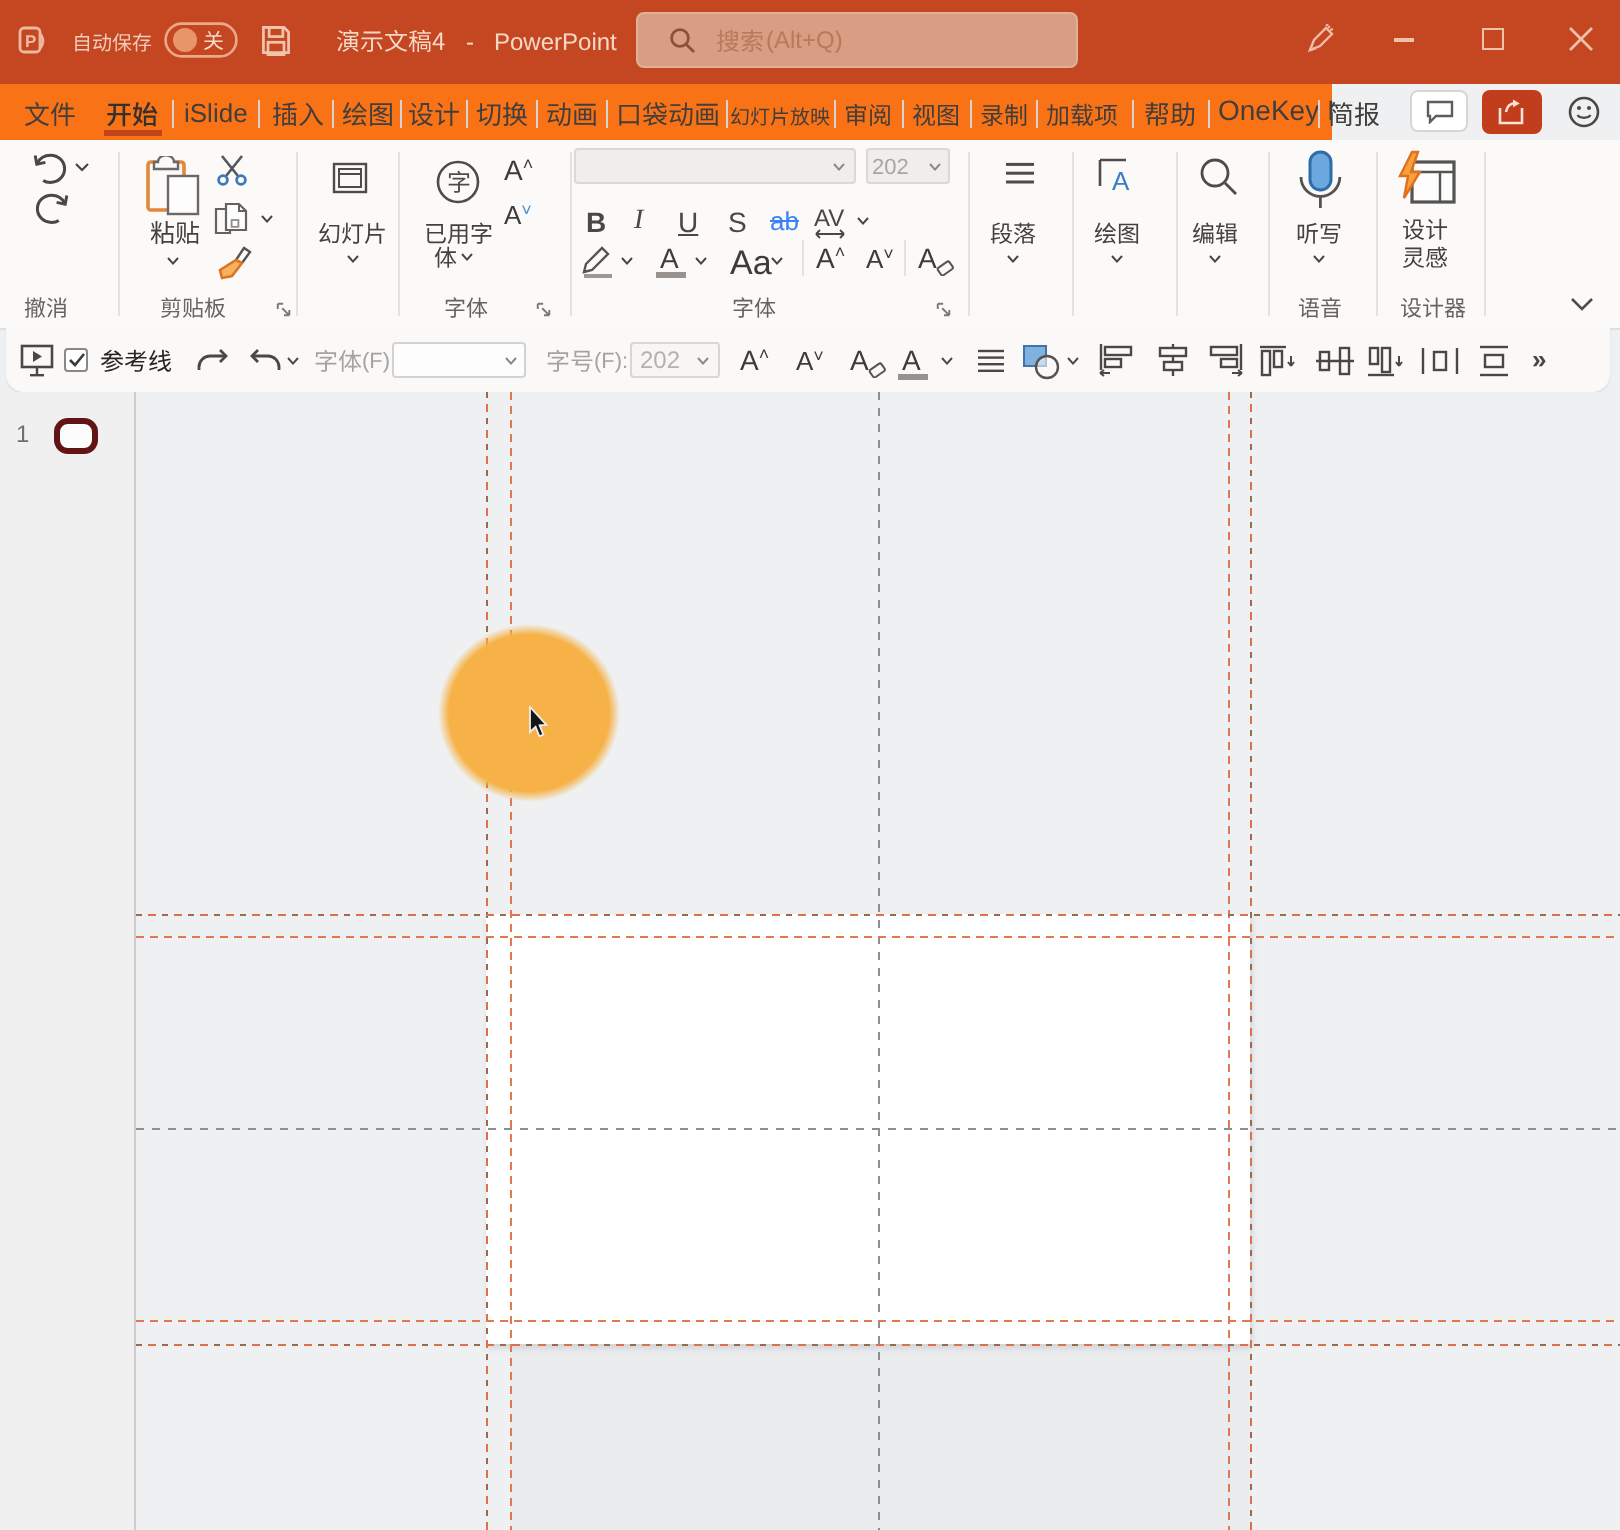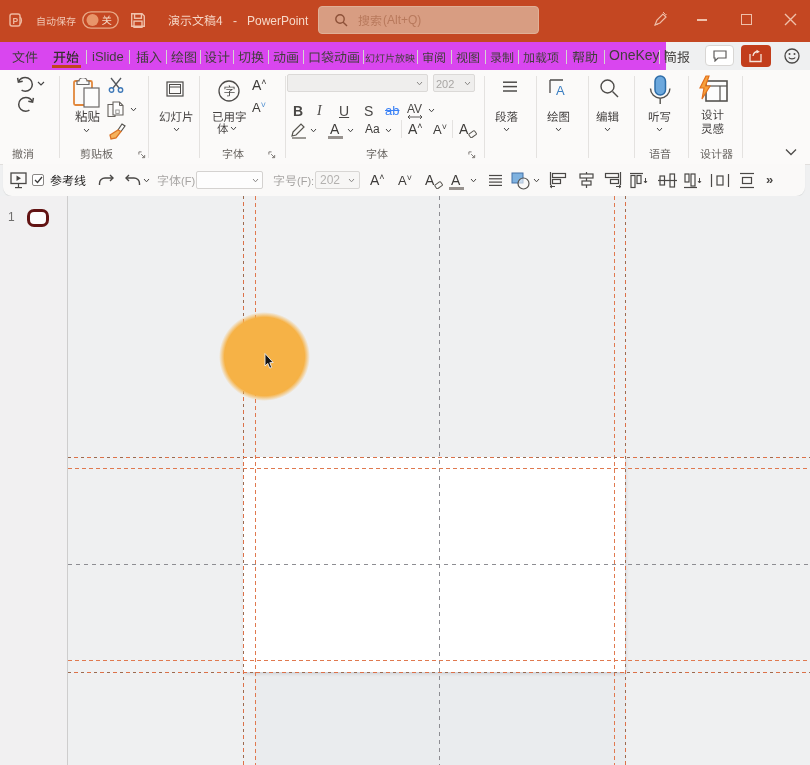--- a/index.html
+++ b/index.html
@@ -5,21 +5,21 @@
   html,body{margin:0;padding:0;}
   #app{position:relative;width:810px;height:765px;overflow:hidden;
        font-family:"Liberation Sans",sans-serif;background:#eff0f1;}
   .abs{position:absolute;}
   
   .titlebar{position:absolute;left:0;top:0;width:810px;height:42px;background:#c44722;}
   .tb-txt{position:absolute;color:#f2cdbb;font-size:12px;line-height:12px;}
   .searchbox{position:absolute;left:318px;top:6px;width:221px;height:28px;border-radius:4px;
              background:#d89d82;border:1px solid #e0b097;box-sizing:border-box;}
   
-  .menubar{position:absolute;left:0;top:42px;width:666px;height:28px;background:#d946ef;}
+  .menubar{position:absolute;left:0;top:42px;width:666px;height:28px;background:#f97316;}
   .mi{position:absolute;top:8px;font-size:13px;color:#413e3c;line-height:14px;white-space:nowrap;}
   .mdiv{position:absolute;top:8px;width:1px;height:14px;background:#d6d4d2;}
   
   .ribbon{position:absolute;left:0;top:70px;width:810px;height:94px;background:#fbfaf9;border-bottom:1px solid #e1dfdd;box-sizing:content-box;}
   .rsep{position:absolute;top:6px;width:1px;height:82px;background:#e4e2e0;}
   .caret{position:absolute;width:7px;height:7px;}
   .launcher{position:absolute;width:8px;height:8px;opacity:0.85;}
   
   .qat{position:absolute;left:3px;top:164px;width:802px;height:32px;background:#faf9f8;border-radius:0 0 9px 9px;box-shadow:0 1px 1px rgba(0,0,0,0.08);}
   .qtxt{position:absolute;font-size:12px;color:#a5a3a1;top:10px;line-height:13px;}
@@ -396,21 +396,21 @@
       <rect x="1" y="14" width="14" height="2.4" fill="#9b9995"></rect>
     </svg>
     <svg class="caret" style="left:310px;top:57px" viewBox="0 0 7 7">
         <path d="M1,2 L3.5,4.8 L6,2" fill="none" stroke="#444" stroke-width="1"></path>
       </svg>
     <div class="abs" style="left:330px;top:51px;font-size:14px;color:#3e3c3a;">A</div>
     <div class="abs" style="left:328px;top:66px;width:15px;height:2.6px;background:#97928e;"></div>
     <svg class="caret" style="left:347px;top:57px" viewBox="0 0 7 7">
         <path d="M1,2 L3.5,4.8 L6,2" fill="none" stroke="#444" stroke-width="1"></path>
       </svg>
-    <div class="abs" style="left:365px;top:52px;font-size:12px;color:#3e3c3a;">Aa</div>
+    <div class="abs" style="left:365px;top:52px;font-size:17px;color:#3e3c3a;">Aa</div>
     <svg class="caret" style="left:385px;top:57px" viewBox="0 0 7 7">
         <path d="M1,2 L3.5,4.8 L6,2" fill="none" stroke="#444" stroke-width="1"></path>
       </svg>
     <div class="abs" style="left:401px;top:50px;width:1px;height:18px;background:#e4e2e0;"></div>
     <div class="abs" style="left:408px;top:51px;font-size:14px;color:#3e3c3a;">A<span style="font-size:9px;vertical-align:5px;">˄</span></div>
     <div class="abs" style="left:433px;top:52px;font-size:13px;color:#3e3c3a;">A<span style="font-size:9px;vertical-align:4px;">˅</span></div>
     <div class="abs" style="left:452px;top:50px;width:1px;height:18px;background:#e4e2e0;"></div>
     <div class="abs" style="left:459px;top:51px;font-size:14px;color:#3e3c3a;">A</div>
     <svg class="abs" style="left:468px;top:59px" width="9" height="9" viewBox="0 0 9 9">
       <rect x="1" y="3" width="7" height="4.5" rx="1" transform="rotate(-35 4.5 5)" fill="#fbfaf9" stroke="#56544e" stroke-width="1"></rect>

